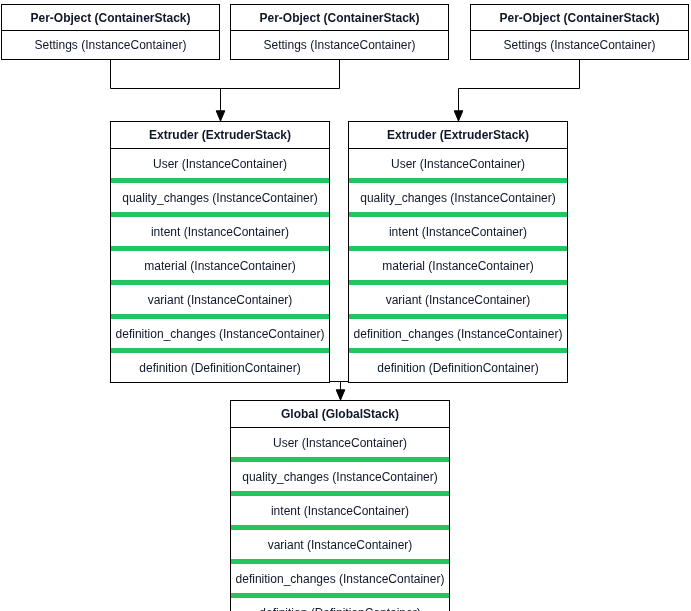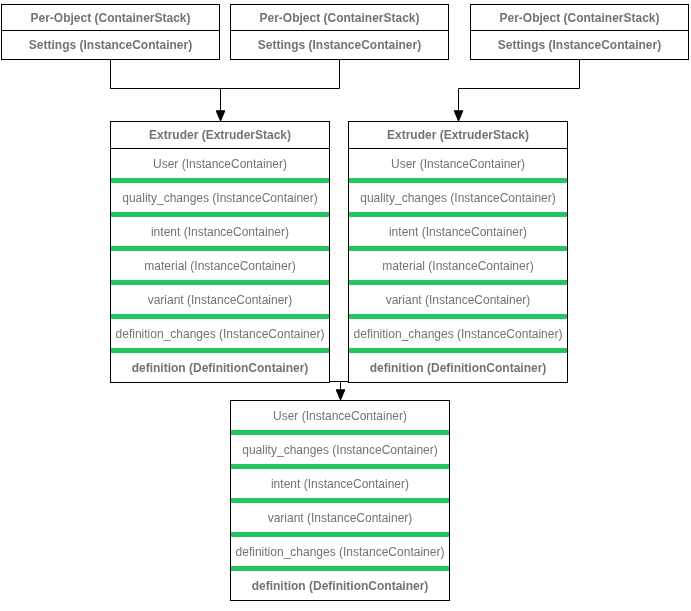--- a/index.html
+++ b/index.html
@@ -3,21 +3,21 @@
 <meta charset="utf-8">
 <style>
   html, body { margin: 0; padding: 0; background: #ffffff; }
   .canvas {
     position: relative;
     width: 691px;
     height: 611px;
     background: #ffffff;
     font-family: "Liberation Sans", sans-serif;
     font-size: 12px;
-    color: #737373;
+    color: #0f172a;
     overflow: hidden;
   }
   .wires {
     position: absolute;
     left: 0; top: 0;
     width: 691px; height: 611px;
     pointer-events: none;
   }
   .box {
     position: absolute;
@@ -35,21 +35,21 @@
     white-space: nowrap;
   }
   .box .row {
     height: 29px;
     border-bottom: 5px solid #22c55e;
     display: flex;
     align-items: center;
     justify-content: center;
     white-space: nowrap;
   }
-  .box .row:last-child { border-bottom: none; font-weight: bold; }
+  .box .row:last-child { border-bottom: none; }
   .po .hdr { height: 25px; }
   .po .row { height: 28px; }
 </style>
 </head>
 <body>
 
 <div class="canvas">
 
   <svg class="wires" viewBox="0 0 691 611" xmlns="http://www.w3.org/2000/svg">
 
@@ -96,20 +96,21 @@
     <div class="row">User (InstanceContainer)</div>
     <div class="row">quality_changes (InstanceContainer)</div>
     <div class="row">intent (InstanceContainer)</div>
     <div class="row">material (InstanceContainer)</div>
     <div class="row">variant (InstanceContainer)</div>
     <div class="row">definition_changes (InstanceContainer)</div>
     <div class="row">definition (DefinitionContainer)</div>
   </div>
 
   <div class="box" style="left:230px; top:400px; width:220px;">
+    <div class="hdr">Global (GlobalStack)</div>
     <div class="row">User (InstanceContainer)</div>
     <div class="row">quality_changes (InstanceContainer)</div>
     <div class="row">intent (InstanceContainer)</div>
     <div class="row">variant (InstanceContainer)</div>
     <div class="row">definition_changes (InstanceContainer)</div>
     <div class="row">definition (DefinitionContainer)</div>
   </div>
 
 </div>
 

